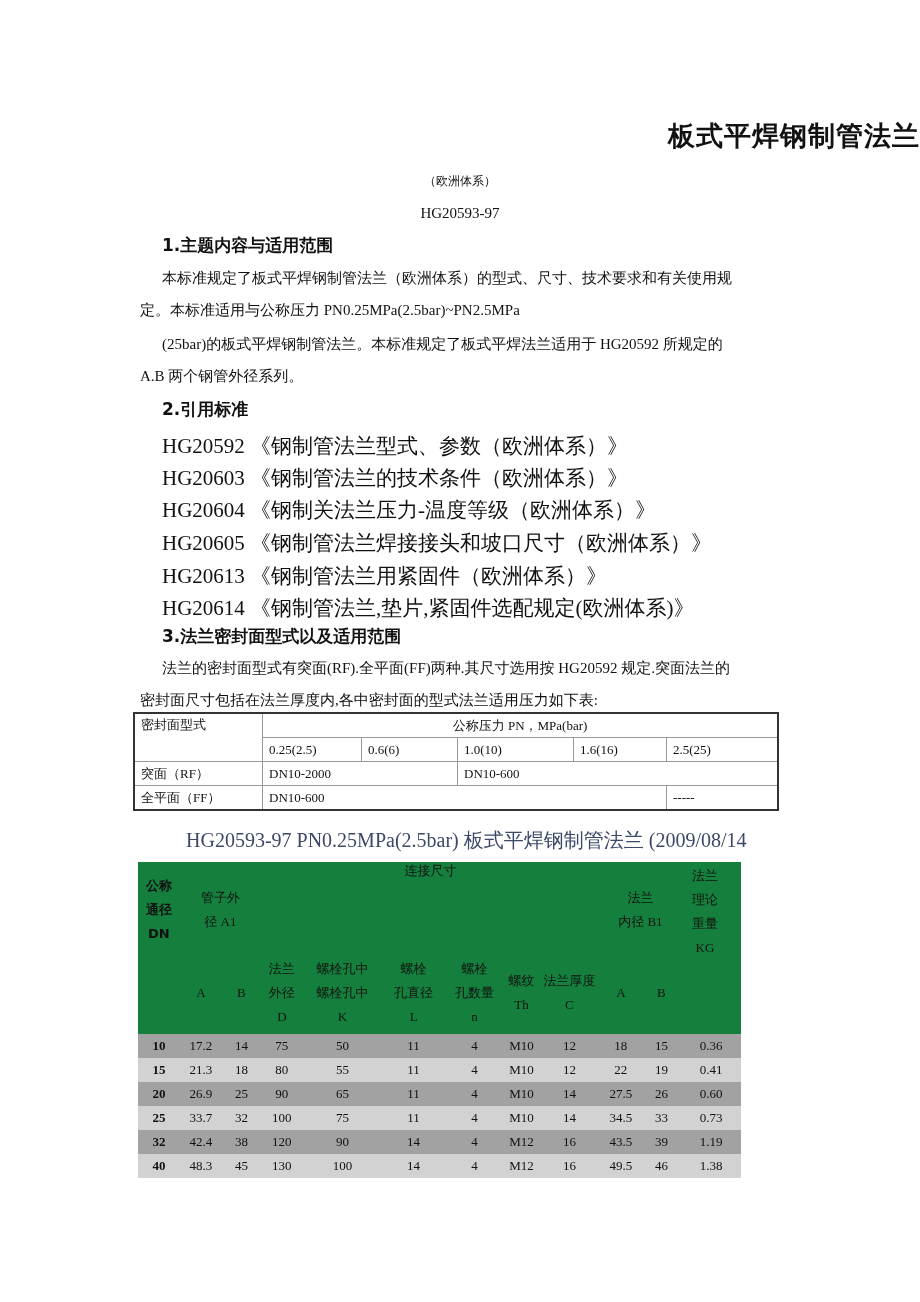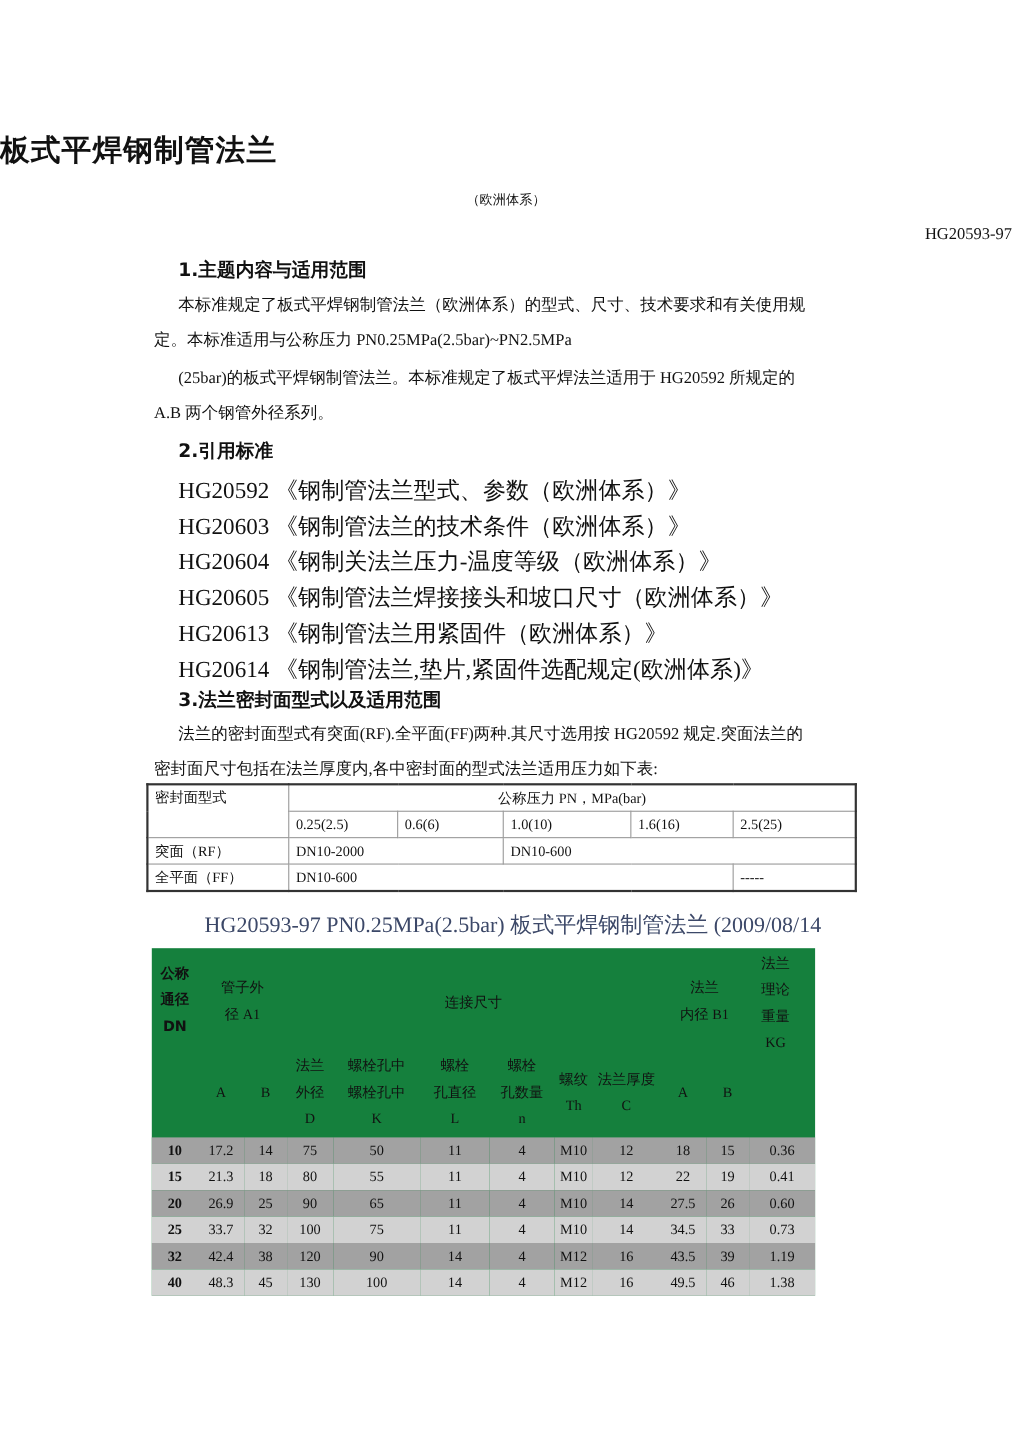--- a/index.html
+++ b/index.html
@@ -1,20 +1,20 @@
 <!DOCTYPE html>
 <html><head>
 <meta charset="utf-8">
 <style>
   html, body { margin:0; padding:0; background:#ffffff; }
   body { width:920px; height:1302px; position:relative; font-family:"Liberation Serif","DejaVu Serif",serif; color:#111; overflow:hidden; }
   .abs { position:absolute; }
-  .title { left:0; width:920px; top:118px; text-align:left; font-size:27px; font-weight:bold; font-family:"DejaVu Sans",sans-serif; letter-spacing:1px; }
+  .title { left:0; width:920px; top:118px; text-align:right; font-size:27px; font-weight:bold; font-family:"DejaVu Sans",sans-serif; letter-spacing:1px; }
   .subtitle { left:0; width:920px; top:173px; text-align:center; font-size:12px; }
-  .code { left:0; width:920px; top:205px; text-align:right; font-size:15px; }
+  .code { left:0; width:920px; top:205px; text-align:center; font-size:15px; }
   .h { font-weight:bold; font-size:17px; font-family:"DejaVu Sans",sans-serif; left:162px; }
   .p { font-size:15px; left:140px; width:650px; line-height:20px; }
   .ref { left:162px; font-size:21px; }
   .ref .c { display:inline-block; width:88px; }
   table.t1 { position:absolute; left:133px; top:712px; width:646px; border-collapse:collapse; font-size:13px; border:2px solid #333; }
   table.t1 td { border:1px solid #999; height:23px; padding:0 6px; vertical-align:middle; }
   .t2title { left:186px; top:827px; font-size:20px; color:#3c4868; white-space:nowrap; }
   .t2wrap { position:absolute; left:138px; top:862px; width:603px; background:#15803d; }
   table.t2 { width:603px; border-collapse:collapse; font-size:13px; text-align:center; }
   table.t2 td { padding:0; }
@@ -97,21 +97,21 @@
         <tr style="height:90px;">
     <td class="hb" style="line-height:24px; vertical-align:top; padding-top:12px;">
       <div>公称</div>
       <div>通径</div>
       <div>DN</div>
     </td>
     <td colspan="2" style="line-height:24px; vertical-align:top; padding-top:24px;">
       <div>管子外</div>
       <div>径 A1</div>
     </td>
-    <td colspan="6" style="vertical-align:top; padding-top:40px;">连接尺寸</td>
+    <td colspan="6" style="vertical-align:top; ">连接尺寸</td>
     <td colspan="2" style="line-height:24px; vertical-align:top; padding-top:24px;">
       <div>法兰</div>
       <div>内径 B1</div>
     </td>
     <td rowspan="2" style="line-height:24px; vertical-align:top; padding-top:2px; padding-right:12px;">
       <div>法兰</div>
       <div>理论</div>
       <div>重量</div>
       <div>KG</div>
     </td>

